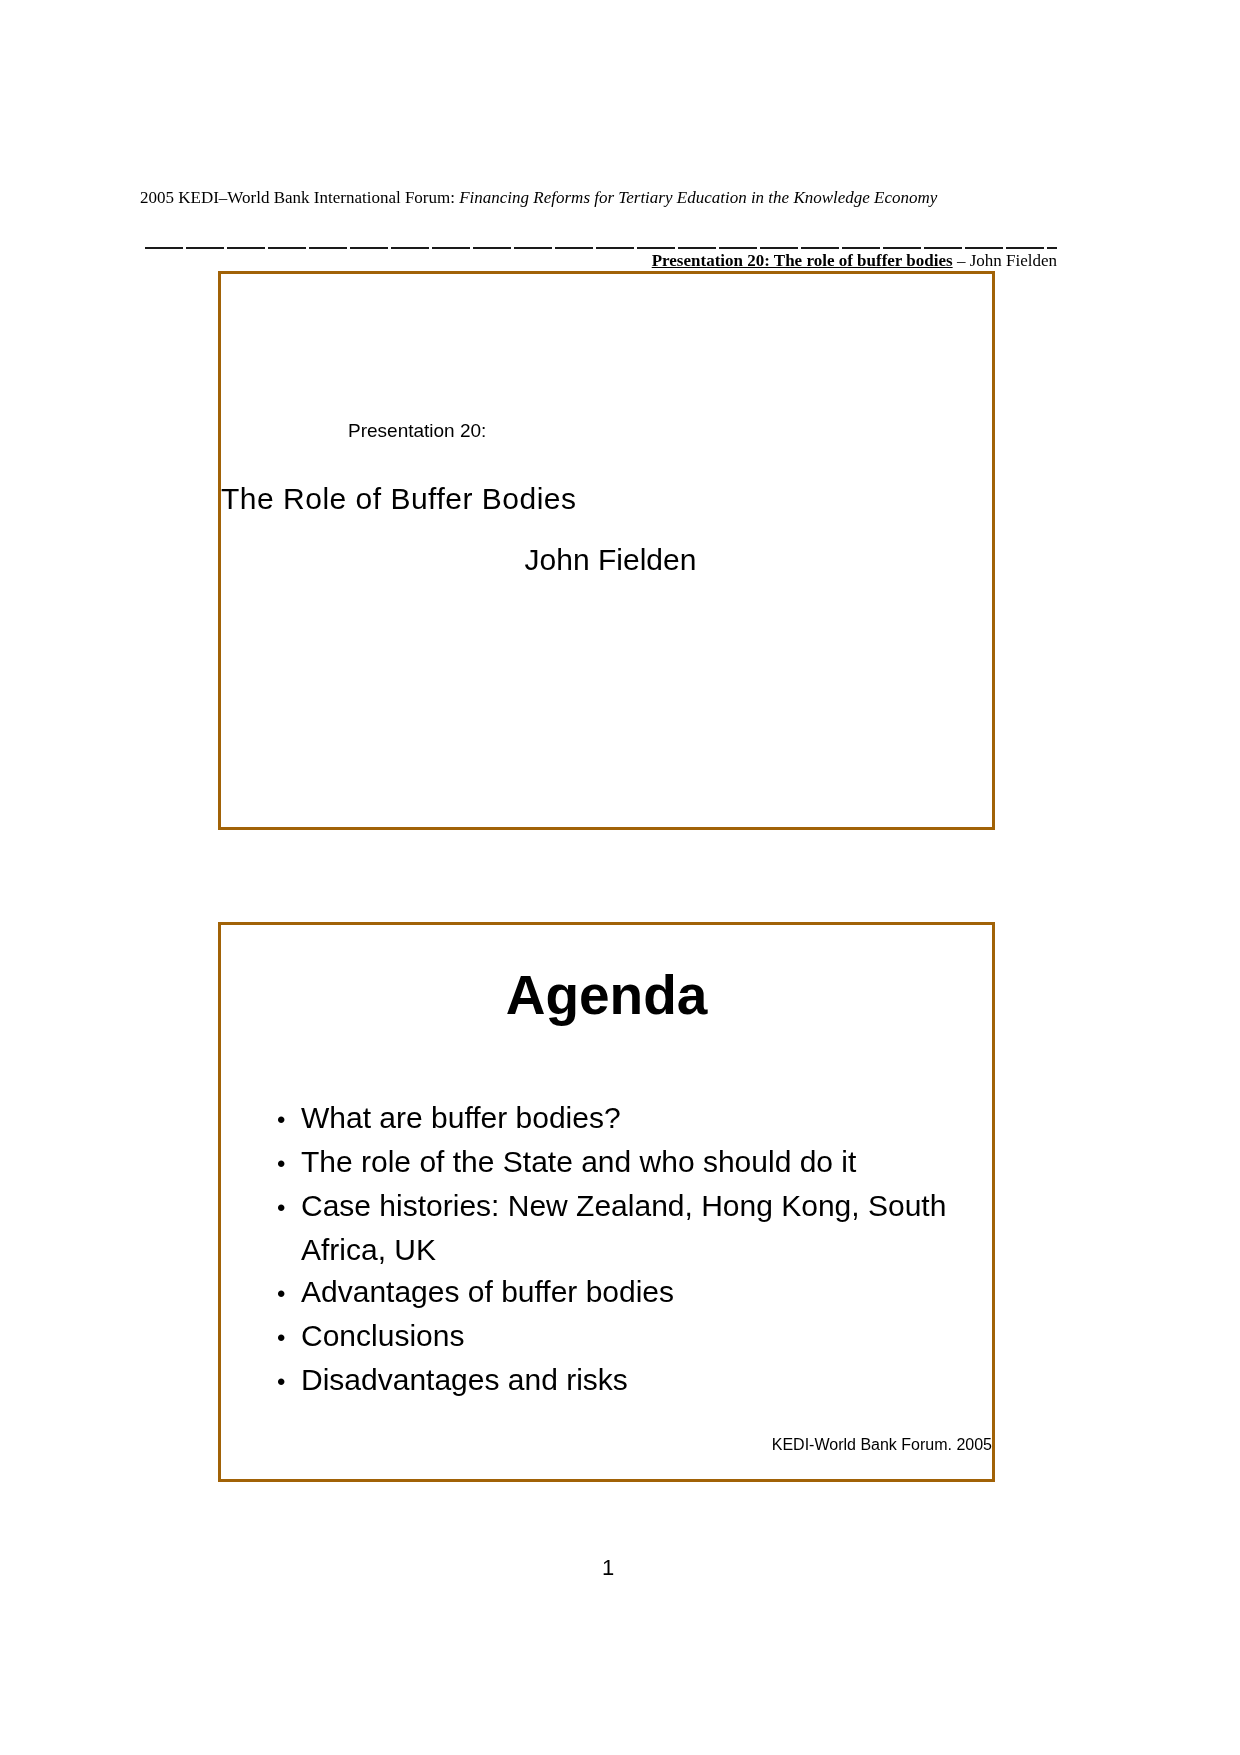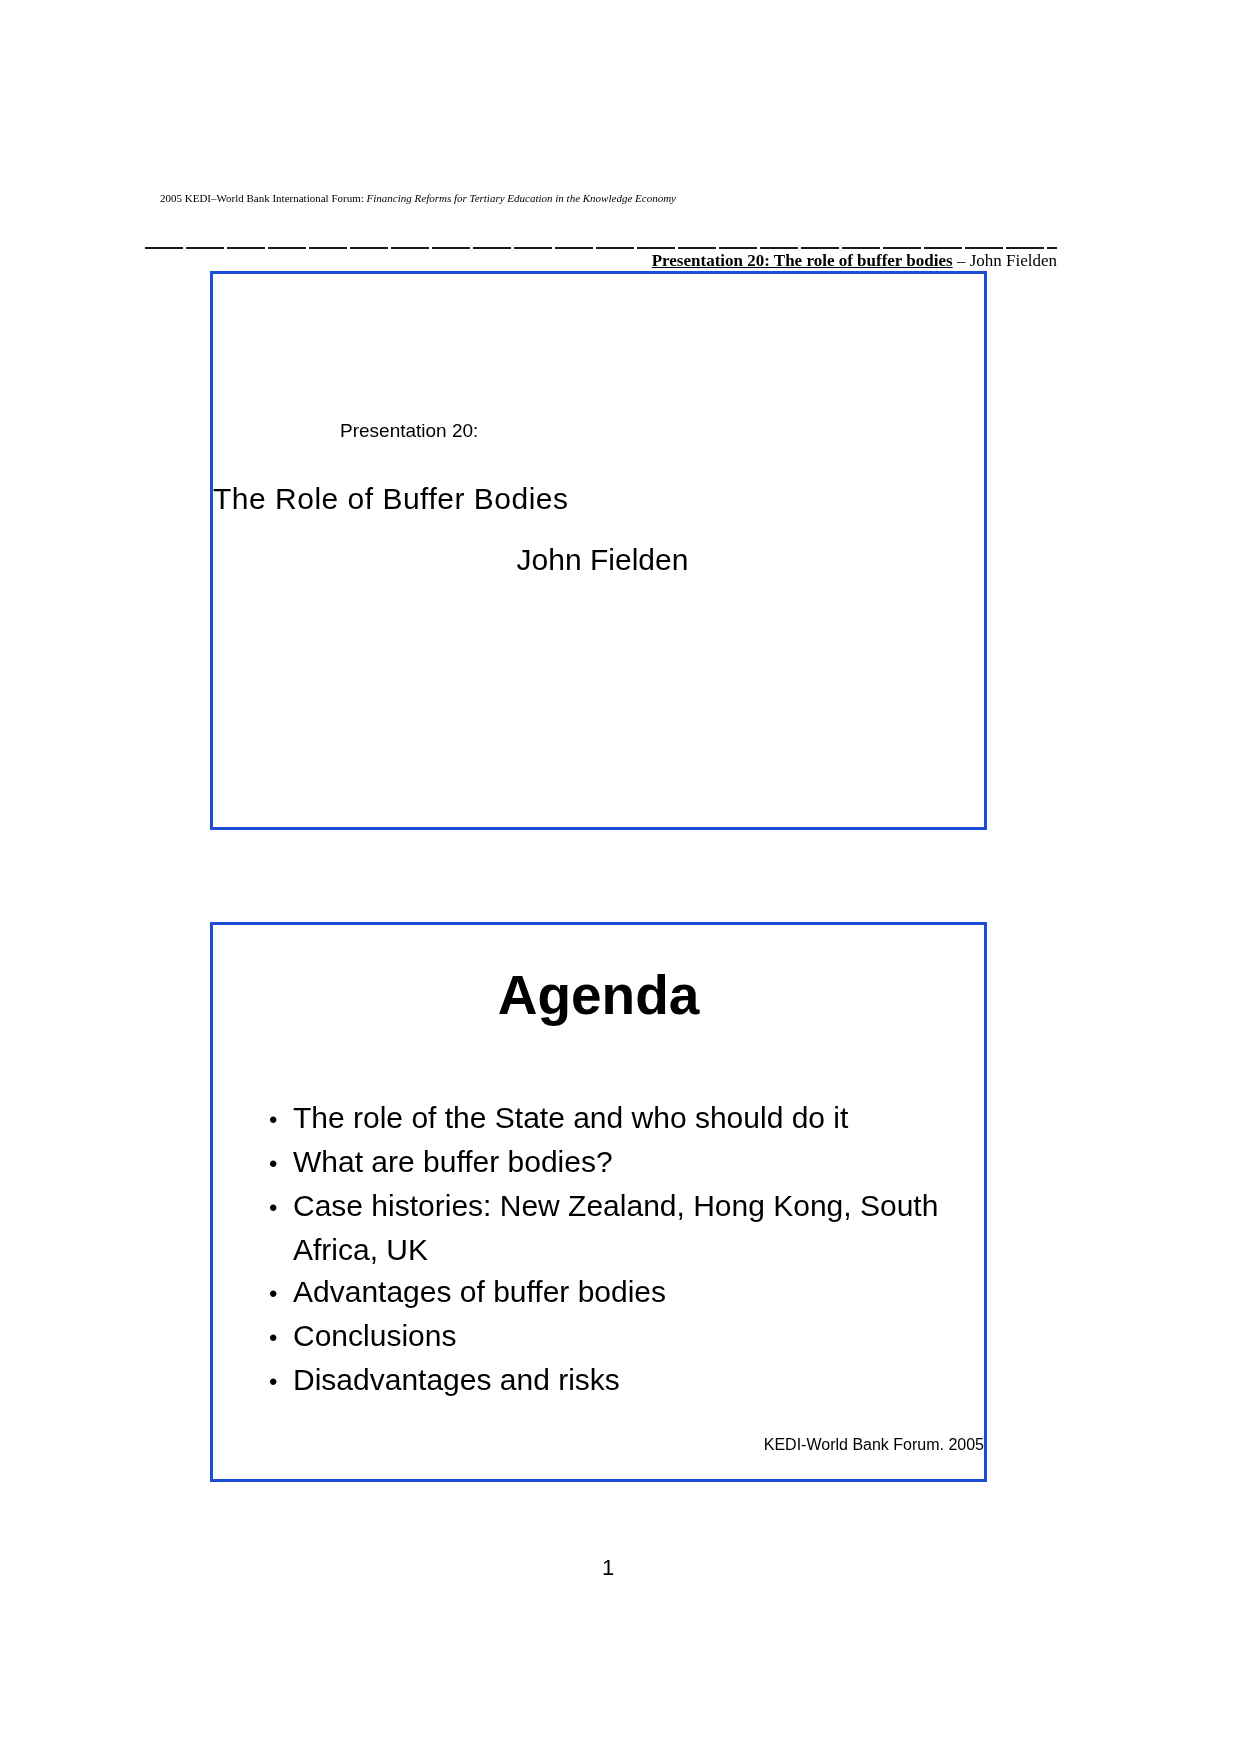--- a/index.html
+++ b/index.html
@@ -7,22 +7,22 @@
   body {
     width: 1240px; height: 1755px;
     position: relative;
     font-family: "Liberation Serif", serif;
     color: #000000;
   }
 
   
   .doc-header {
     position: absolute;
-    left: 160px; top: 188px; width: 912px;
-    font-size: 11px; line-height: 20px;
+    left: 140px; top: 188px; width: 912px;
+    font-size: 17px; line-height: 20px;
     white-space: nowrap;
   }
   .doc-header .italic { font-style: italic; }
 
   .header-rule {
     position: absolute;
     left: 145px; top: 247px; width: 912px; height: 2px;
     background: repeating-linear-gradient(to right, #1a1a1a 0px, #1a1a1a 38px, transparent 38px, transparent 41px);
   }
 
@@ -31,22 +31,22 @@
     left: 145px; top: 251px; width: 912px;
     font-size: 17px; line-height: 20px;
     text-align: right;
     white-space: nowrap;
   }
   .running-title .bold-underline { font-weight: bold; text-decoration: underline; }
 
   
   .slide {
     position: absolute;
-    left: 210px; width: 777px;
-    border: 3px solid #1d4ed8;
+    left: 218px; width: 777px;
+    border: 3px solid #a16207;
     background: #ffffff;
     font-family: "Liberation Sans", sans-serif;
   }
   .slide-1 { top: 271px; height: 559px; }
   .slide-2 { top: 922px; height: 560px; }
 
   
   .kicker {
     position: absolute;
     left: 127px; top: 145px;
@@ -121,22 +121,22 @@
 
 <div class="slide slide-1">
   <div class="kicker">Presentation 20:</div>
   <div class="slide1-title">The Role of Buffer Bodies</div>
   <div class="slide1-author">John Fielden</div>
 </div>
 
 <div class="slide slide-2">
   <div class="slide2-title">Agenda</div>
   <ul class="agenda-list">
+    <li>What are buffer bodies?</li>
     <li>The role of the State and who should do it</li>
-    <li>What are buffer bodies?</li>
     <li>Case histories: New Zealand, Hong Kong, South Africa, UK</li>
     <li>Advantages of buffer bodies</li>
     <li>Conclusions</li>
     <li>Disadvantages and risks</li>
   </ul>
   <div class="slide-footer">KEDI-World Bank Forum. 2005</div>
 </div>
 
 <div class="page-number">1</div>
 

